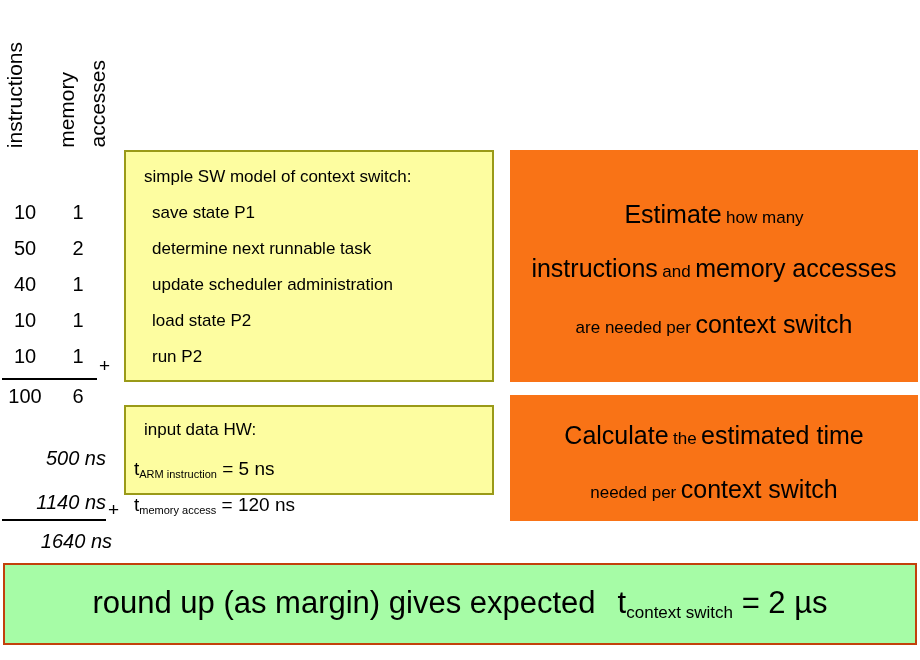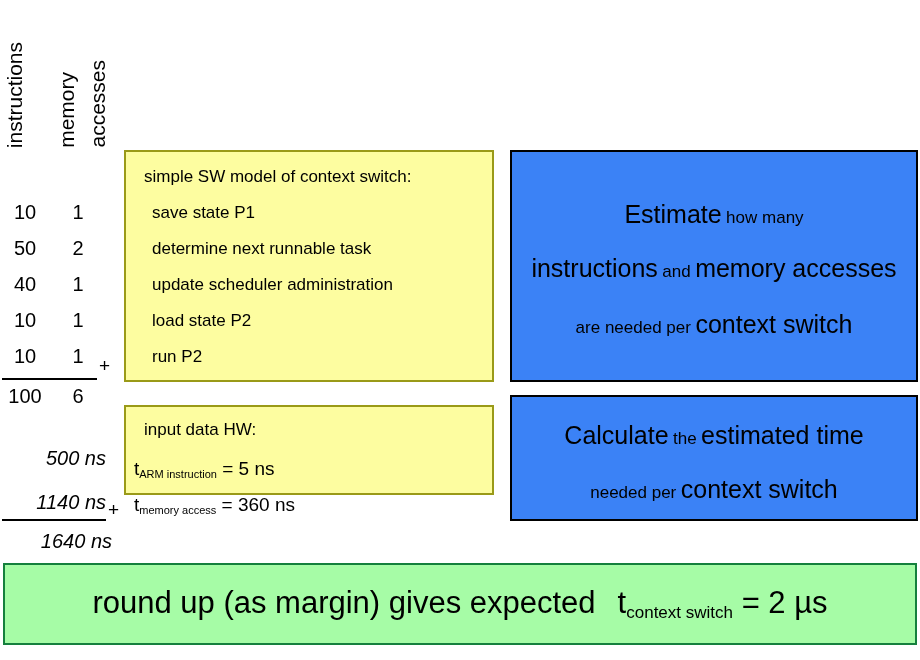--- a/index.html
+++ b/index.html
@@ -65,26 +65,26 @@
   
   .box {
     position: absolute;
     box-sizing: border-box;
   }
   .box-yellow {
     background: #fdfda0;
     border: 2px solid #9a9a18;
   }
   .box-orange {
-    background: #3b82f6;
-    border: 2px solid #000000;
+    background: #f97316;
+    border: 2px solid #f97316;
   }
   .box-green {
     background: #a6fca6;
-    border: 2px solid #15803d;
+    border: 2px solid #c2410c;
   }
 
   #yellow-model { left: 124px; top: 150px; width: 370px; height: 232px; }
   #yellow-hw    { left: 124px; top: 405px; width: 370px; height: 90px; }
   #orange-est   { left: 510px; top: 150px; width: 408px; height: 232px; }
   #orange-calc  { left: 510px; top: 395px; width: 408px; height: 126px; }
   #green-banner { left: 3px;   top: 563px; width: 914px; height: 82px; }
 
   
   .y-title {
@@ -191,21 +191,21 @@
 </div>
 
 <div class="box box-yellow" id="yellow-hw">
   <div class="y-title" style="top:14px">input data HW:</div>
   <div class="y-formula" style="top:52px">
     <span>t</span><sub>ARM instruction</sub>
     <span>= 5 ns</span>
   </div>
   <div class="y-formula" style="top:88px">
     <span>t</span><sub>memory access</sub>
-    <span>= 360 ns</span>
+    <span>= 120 ns</span>
   </div>
 </div>
 
 <div class="box box-orange" id="orange-est">
   <div class="o-line" style="top:50px">
     <span class="big">Estimate</span>
     <span class="small">how many</span>
   </div>
   <div class="o-line" style="top:160px">
     <span class="small">are needed per</span>

